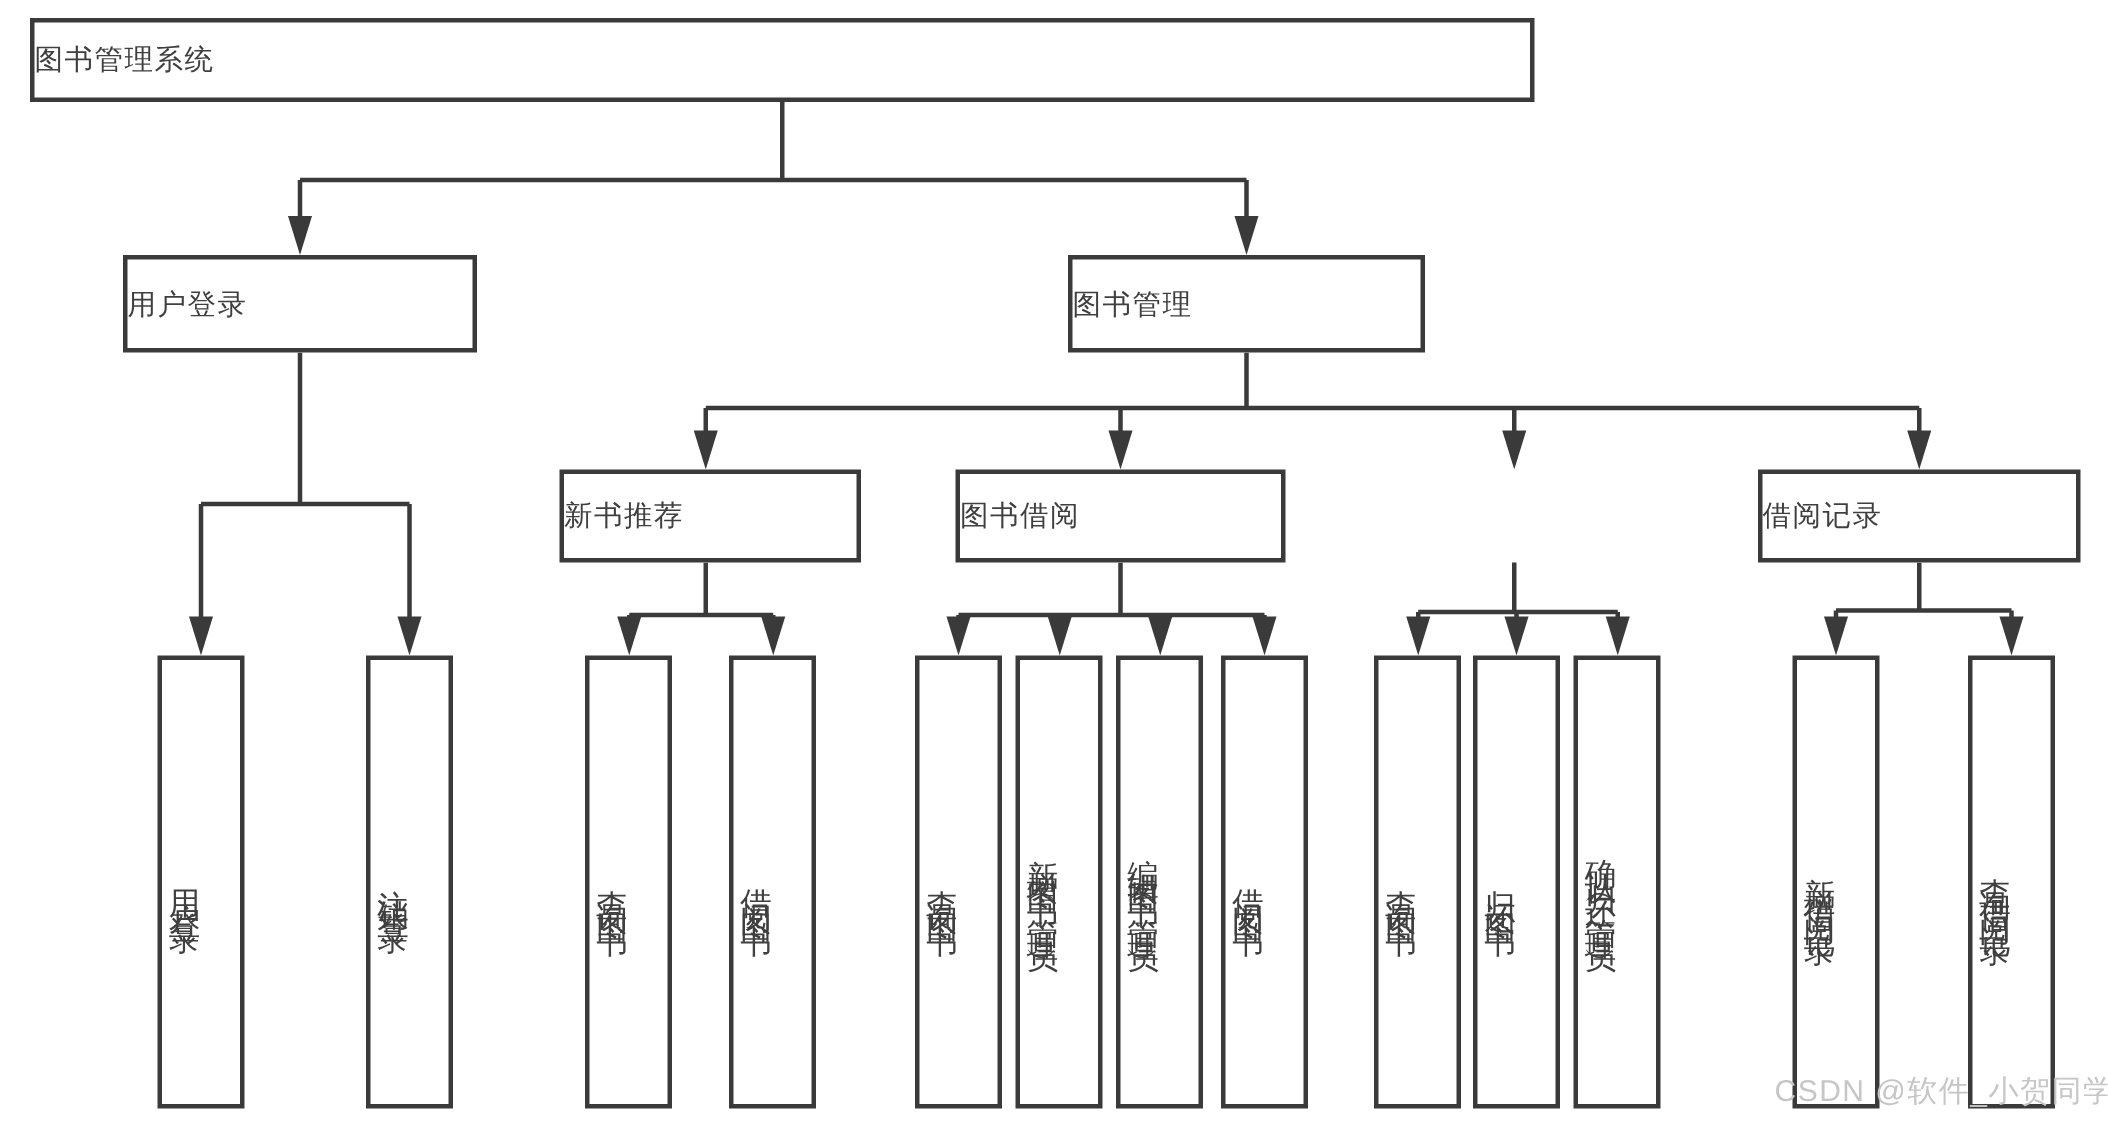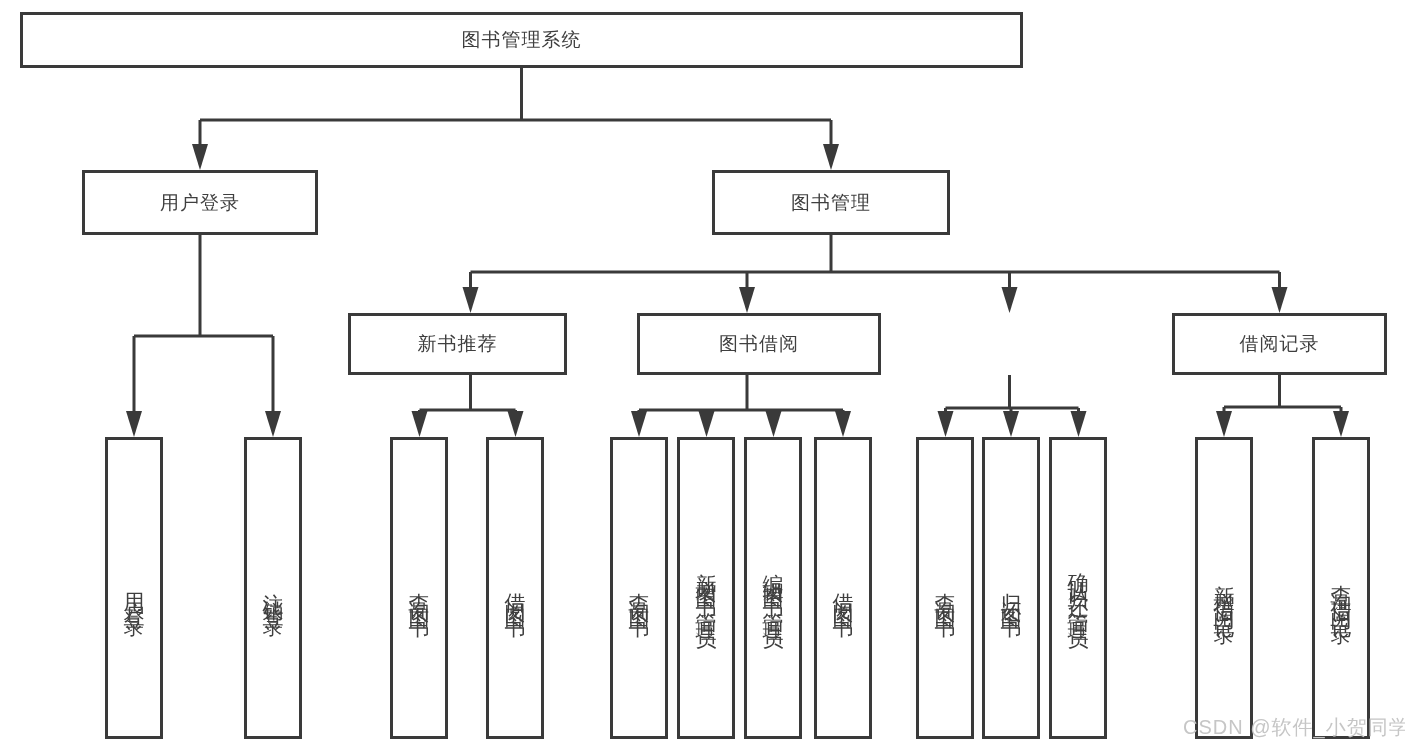--- a/index.html
+++ b/index.html
@@ -16,21 +16,21 @@
     font-family:"Liberation Sans","DejaVu Sans",sans-serif;
   }
   #canvas{position:relative;width:1405px;height:747px;}
   #connectors{position:absolute;left:0;top:0;z-index:1;}
   .cline{stroke:var(--line,#3a3a3a);stroke-width:3;fill:none;}
   .ahead{fill:var(--line,#3a3a3a);stroke:none;}
   .box{
     position:absolute;z-index:2;
     background:var(--background,#fff);
     border:3px solid var(--line,#3a3a3a);
-    display:flex;align-items:center;justify-content:center;
+    display:flex;align-items:center;justify-content:flex-start;
   }
   .hlabel{
     font-size:19px;color:var(--text,#3f3f3f);
     letter-spacing:1px;white-space:nowrap;
   }
   .lvl2{top:170px;height:65px;}
   .lvl3{top:313px;height:62px;}
   .leaf{top:437px;height:302px;width:58px;}
   .vlabel{
     writing-mode:vertical-rl;text-orientation:mixed;
@@ -85,24 +85,24 @@
     <span class="hlabel">图书管理系统</span>
   </div>
 
   <div class="box lvl2" style="left:82px;width:236px">
     <span class="hlabel">用户登录</span>
   </div>
   <div class="box lvl2" style="left:712px;width:238px">
     <span class="hlabel">图书管理</span>
   </div>
 
-  <div class="box lvl3" style="left:348px;width:219px">
+  <div class="box lvl3" style="left:373px;width:201px">
     <span class="hlabel">新书推荐</span>
   </div>
-  <div class="box lvl3" style="left:637px;width:244px">
+  <div class="box lvl3" style="left:637px;width:220px">
     <span class="hlabel">图书借阅</span>
   </div>
   <div class="box lvl3" style="left:1172px;width:215px">
     <span class="hlabel">借阅记录</span>
   </div>
 
   <div class="box leaf" style="left:105px">
     <span class="vlabel">用户登录</span>
   </div>
   <div class="box leaf" style="left:244px">

